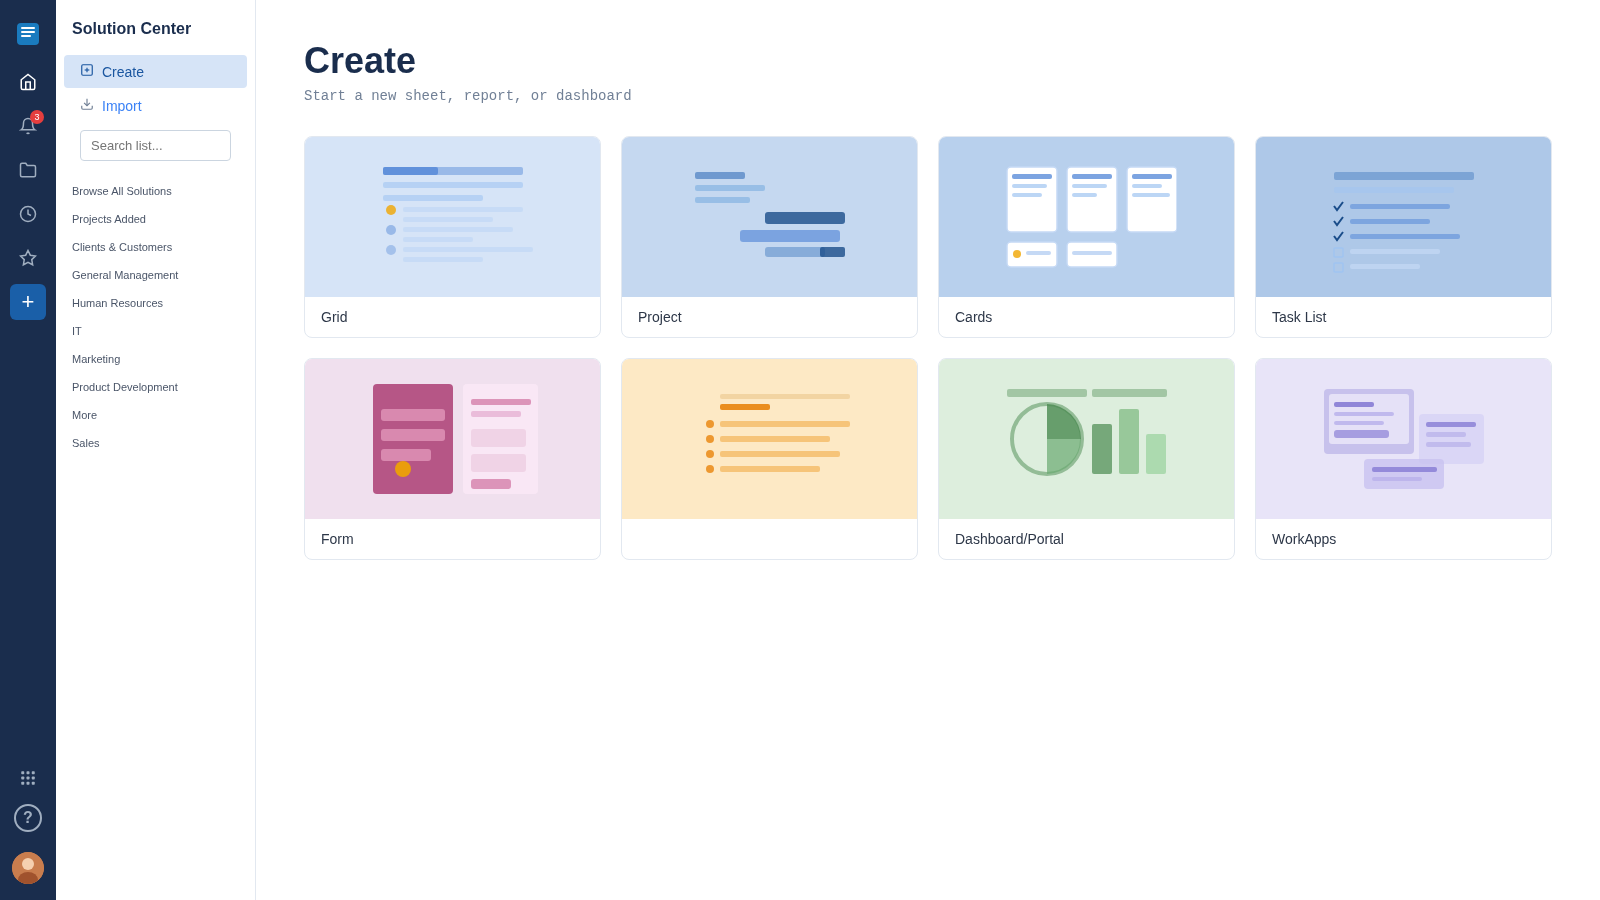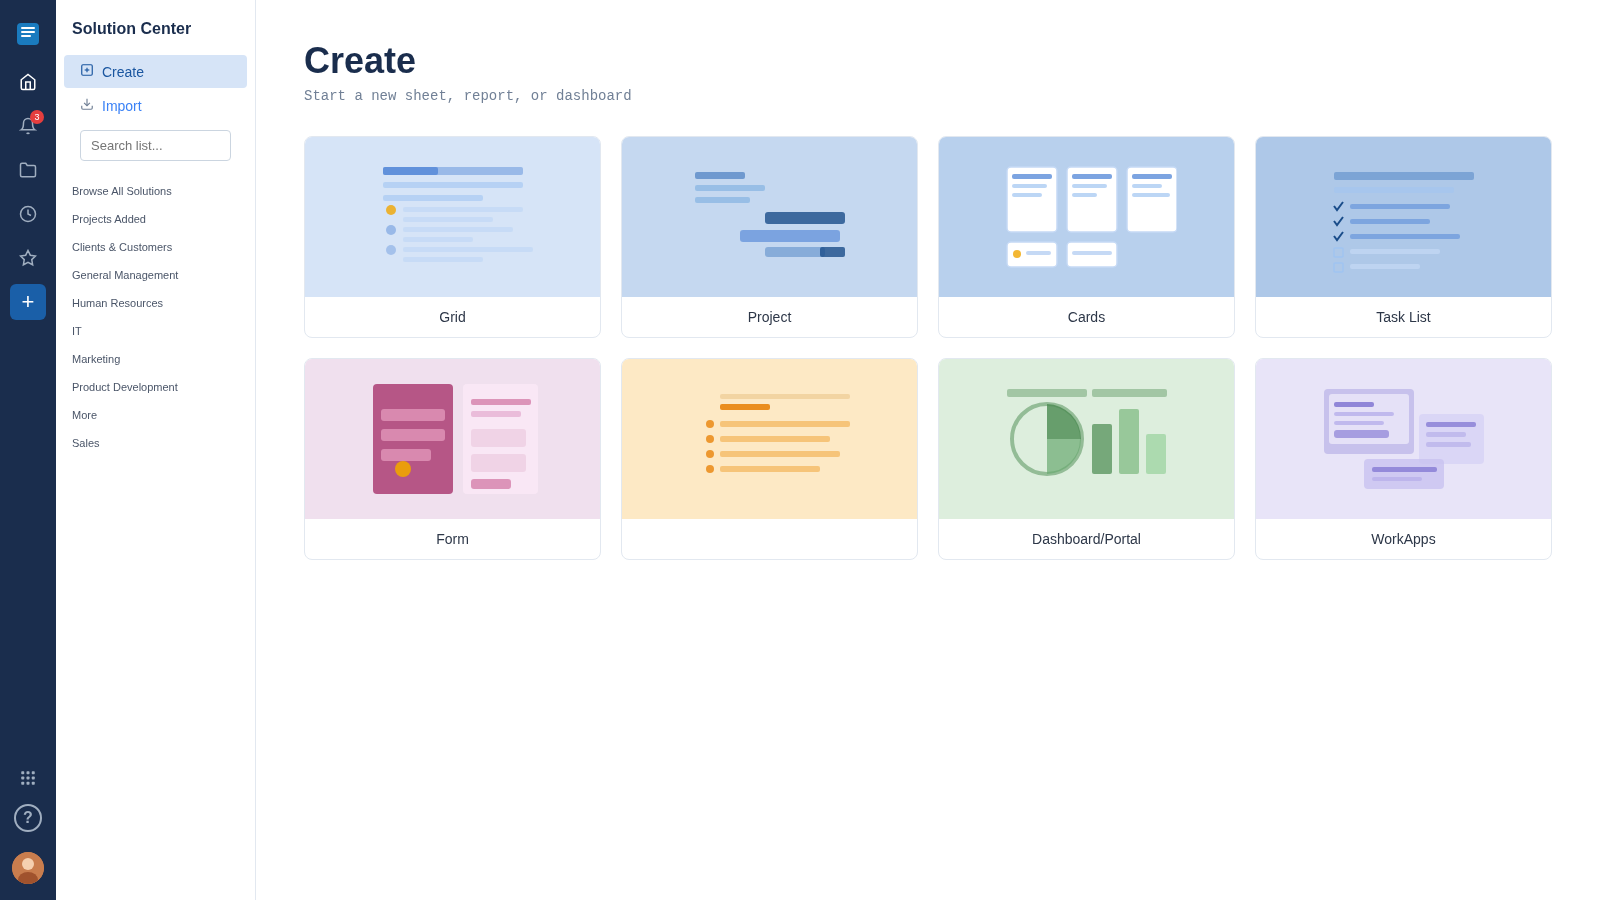--- a/index.html
+++ b/index.html
@@ -137,21 +137,20 @@
       grid-template-columns: repeat(4, 1fr);
       gap: 20px;
     }
 
     .card {
       border: 1px solid #e2e8f0;
       border-radius: 8px;
       overflow: hidden;
       cursor: pointer;
       transition: box-shadow 0.2s;
-      text-align: center;
     }
 
     .card-image {
       height: 160px;
       display: flex;
       align-items: center;
       justify-content: center;
       overflow: hidden;
     }
     .card-label {

